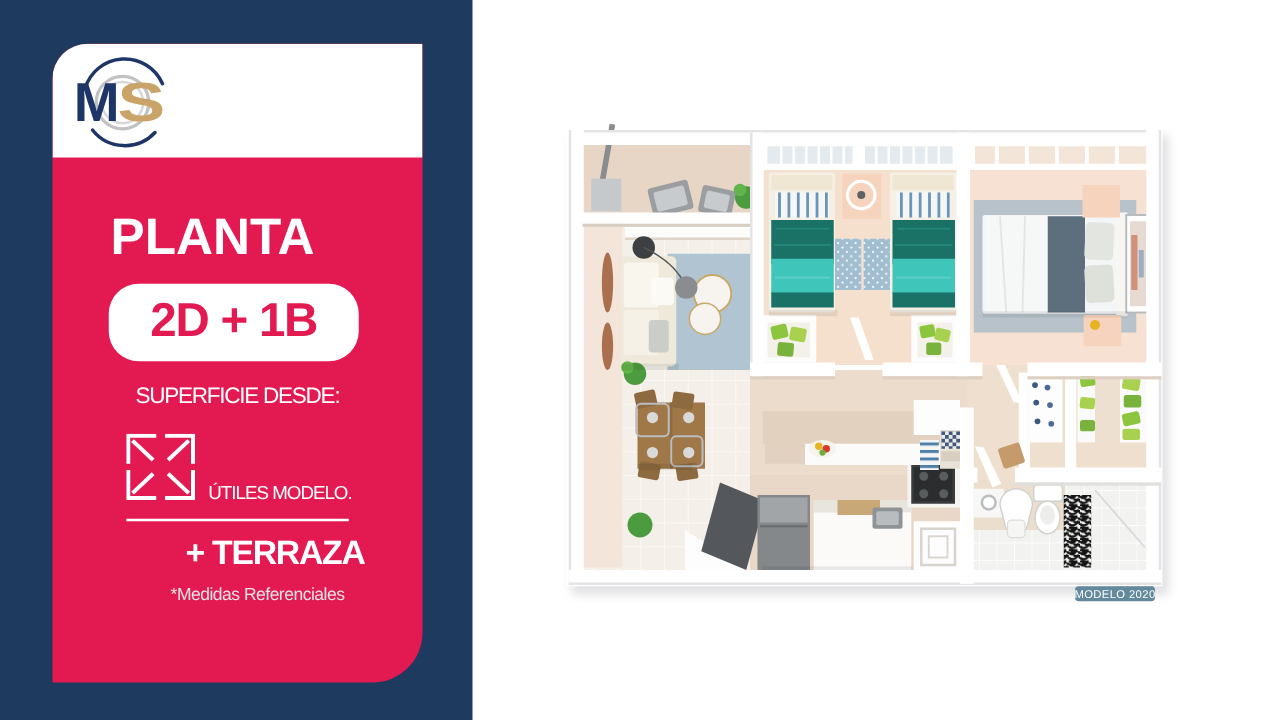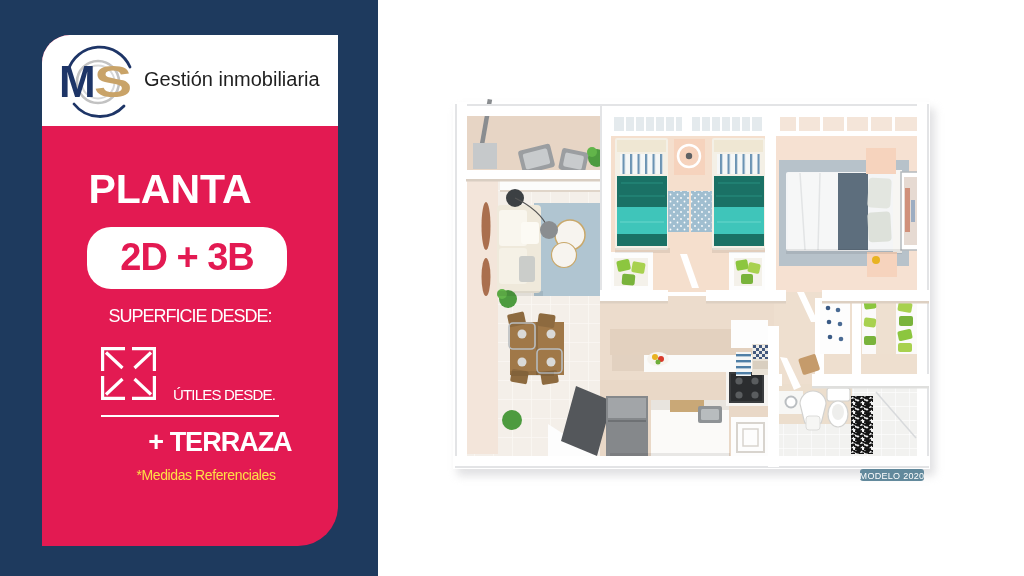--- a/index.html
+++ b/index.html
@@ -390,43 +390,42 @@
     <circle cx="44" cy="42" r="21" fill="none" stroke="#c2c2c2" stroke-width="2.6"></circle>
     <circle cx="44" cy="42" r="16.5" fill="none" stroke="#d8d8d8" stroke-width="2"></circle>
     <path d="M 14 31 A 33 33 0 0 1 76 27" fill="none" stroke="#1e3567" stroke-width="2.8" stroke-linecap="round"></path>
     <path d="M 20 64 A 33 33 0 0 0 70 66" fill="none" stroke="#1e3567" stroke-width="2.8" stroke-linecap="round"></path>
     <text x="5" y="57" font-size="44" font-weight="bold" fill="#1e3567" font-family="Liberation Sans">M</text>
     <g transform="translate(40,0)">
       <text x="0" y="57" transform="scale(1.3,1)" font-size="44" font-weight="bold" fill="#c9a368" font-family="Liberation Sans">S</text>
     </g>
   </svg>
 
-  <div class="abs" style="left:102px;top:33px;font-size:20px;letter-spacing:0px;color:#1f1f1f;">Gestión inmobiliaria</div>
 
   <div class="abs" style="left:0;top:132px;width:256px;text-align:center;font-size:41px;font-weight:bold;color:#ffffff;line-height:1.1;">PLANTA</div>
 
   <div class="abs" style="left:45px;top:192px;width:200px;height:62px;background:#ffffff;border-radius:24px;"></div>
-  <div class="abs" style="left:45px;top:202px;width:200px;text-align:center;font-size:38px;font-weight:bold;color:#e31a52;letter-spacing:-1px;line-height:1.1;">2D + 3B</div>
+  <div class="abs" style="left:45px;top:202px;width:200px;text-align:center;font-size:38px;font-weight:bold;color:#e31a52;letter-spacing:-1px;line-height:1.1;">2D + 1B</div>
 
   <div class="abs" style="left:0;top:272px;width:296px;text-align:center;font-size:18px;color:#ffffff;letter-spacing:-1px;line-height:1.1;">SUPERFICIE DESDE:</div>
 
   <svg class="abs" style="left:59px;top:312px" width="55" height="53" viewBox="0 0 55 53">
     <g stroke="#ffffff" stroke-width="3.2" fill="none">
       <path d="M1.6 24 L1.6 1.6 L24 1.6"></path>
       <path d="M31 1.6 L53.4 1.6 L53.4 24"></path>
       <path d="M1.6 29 L1.6 51.4 L24 51.4"></path>
       <path d="M31 51.4 L53.4 51.4 L53.4 29"></path>
       <path d="M5 5.5 L21.5 21"></path>
       <path d="M50 5.5 L33.5 21"></path>
       <path d="M5 47.5 L21.5 32"></path>
       <path d="M50 47.5 L33.5 32"></path>
     </g>
   </svg>
 
 
-  <div class="abs" style="left:115px;top:352px;width:134px;text-align:center;font-size:15px;color:#ffffff;letter-spacing:-0.8px;line-height:1.1;">ÚTILES DESDE.</div>
+  <div class="abs" style="left:115px;top:352px;width:134px;text-align:center;font-size:15px;color:#ffffff;letter-spacing:-0.8px;line-height:1.1;">ÚTILES MODELO.</div>
 
   <div class="abs" style="left:59px;top:380px;width:178px;height:2px;background:#ffffff;"></div>
 
   <div class="abs" style="left:0;top:393px;width:356px;text-align:center;font-size:27px;font-weight:bold;color:#ffffff;letter-spacing:-1px;line-height:1.1;">+ TERRAZA</div>
 
-  <div class="abs" style="left:0;top:433px;width:328px;text-align:center;font-size:14px;color:#fde047;letter-spacing:-0.4px;line-height:1.1;">*Medidas Referenciales</div>
+  <div class="abs" style="left:0;top:433px;width:328px;text-align:center;font-size:14px;color:#e5e5e5;letter-spacing:-0.4px;line-height:1.1;">*Medidas Referenciales</div>
 </div>
 
 </body></html>

